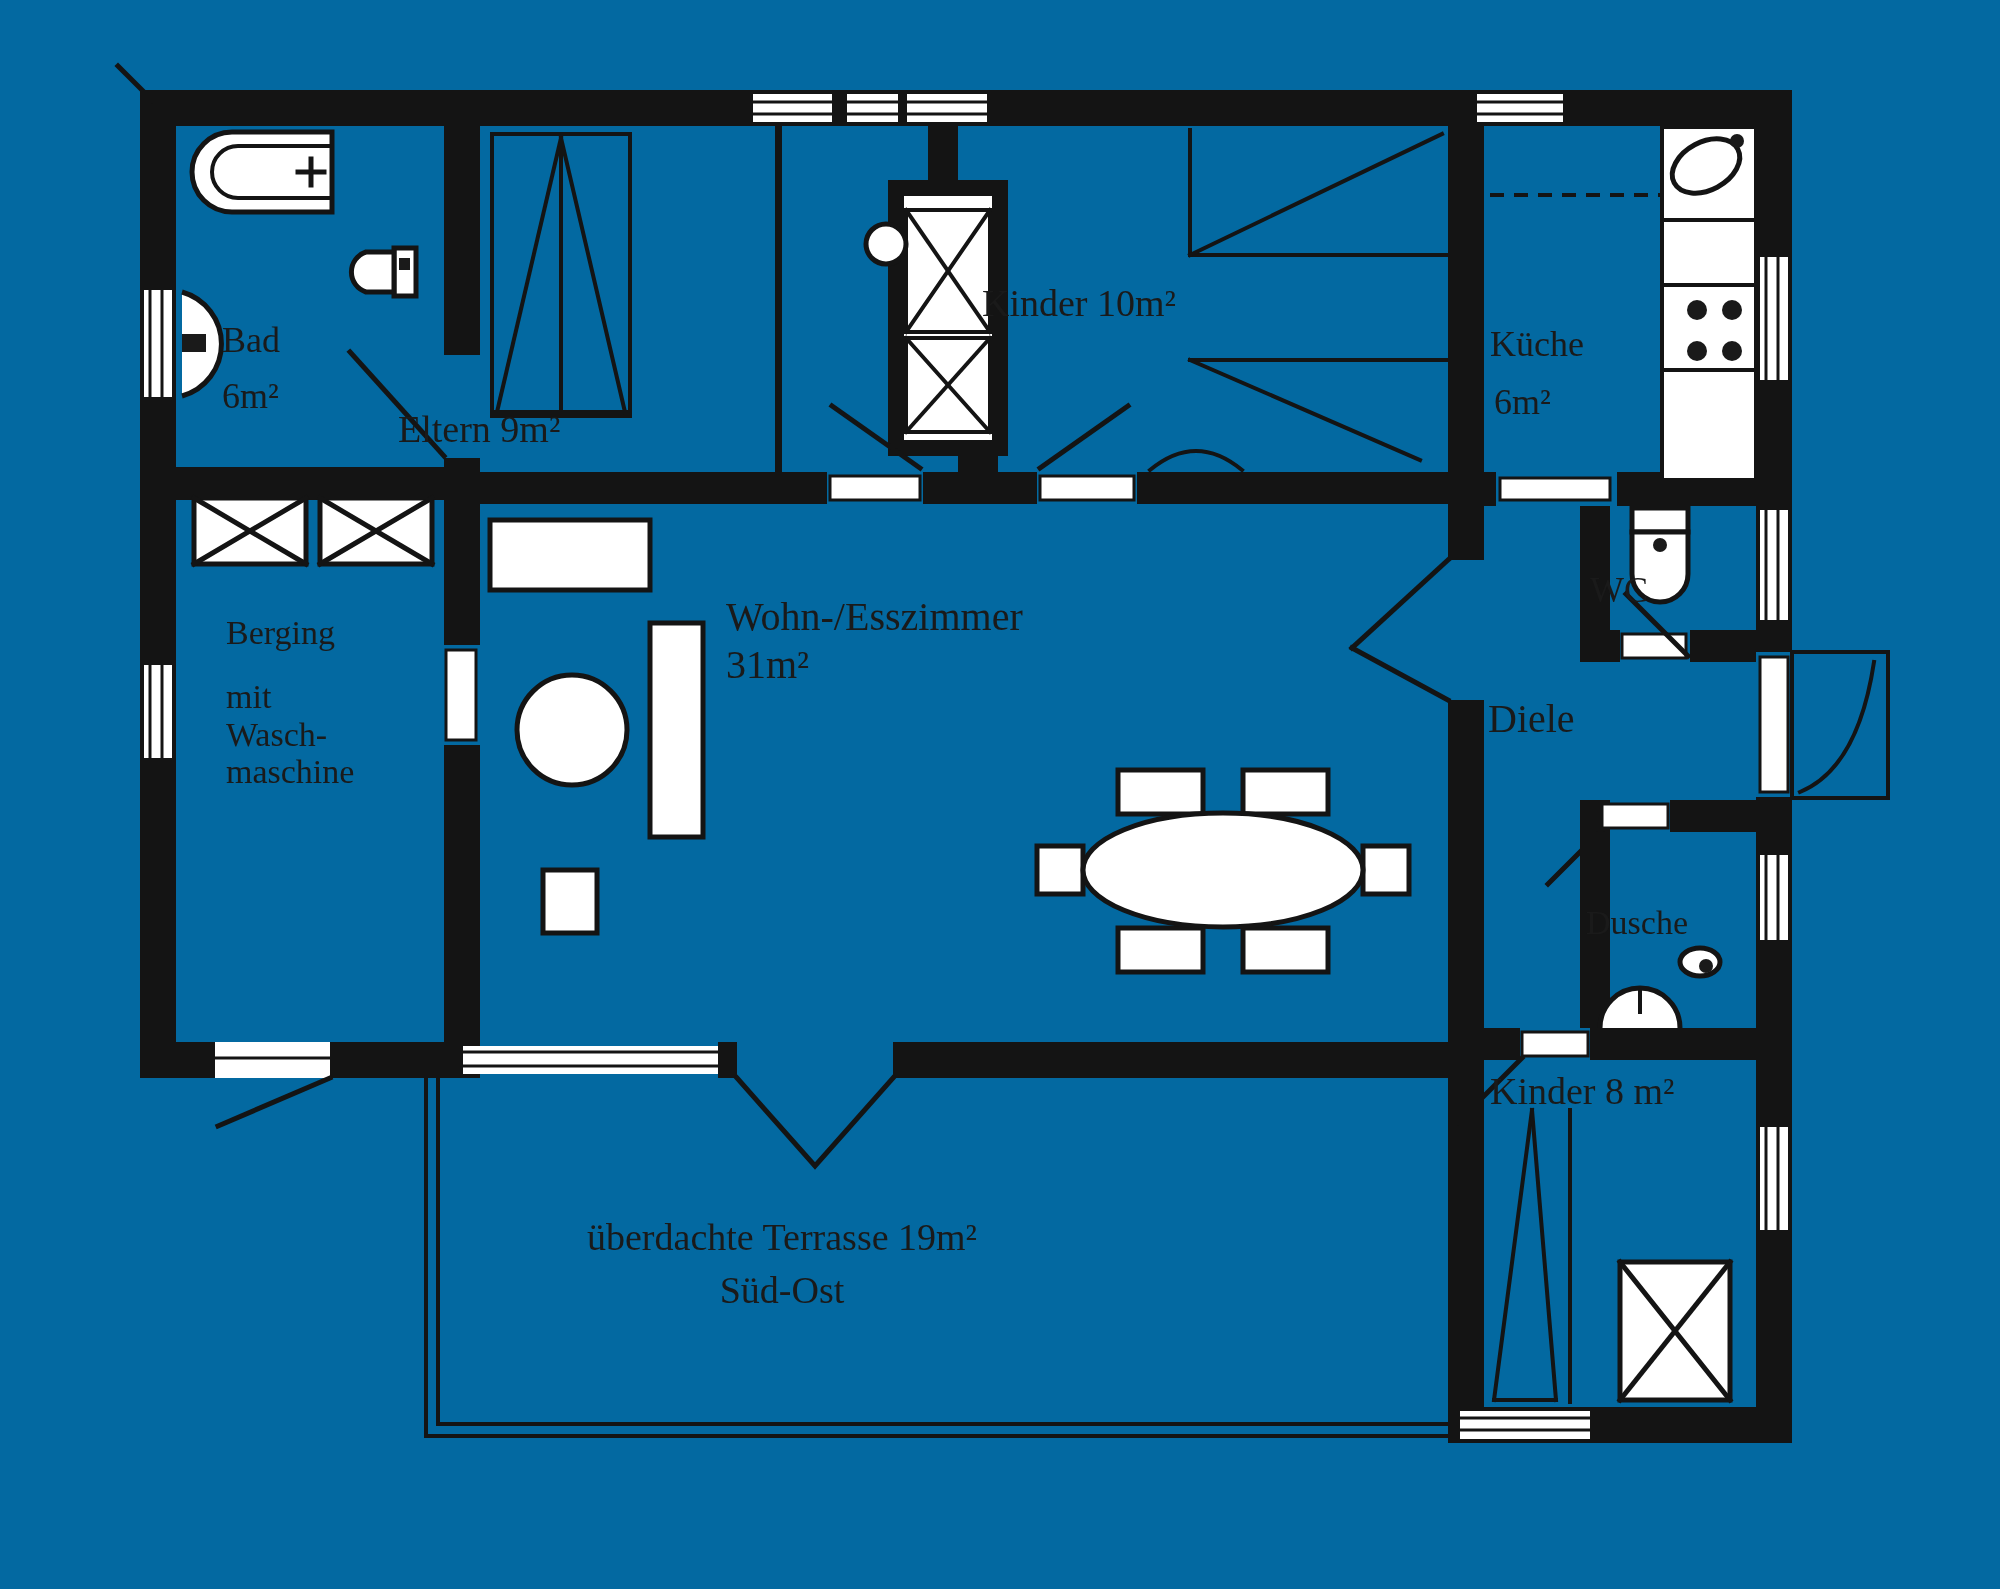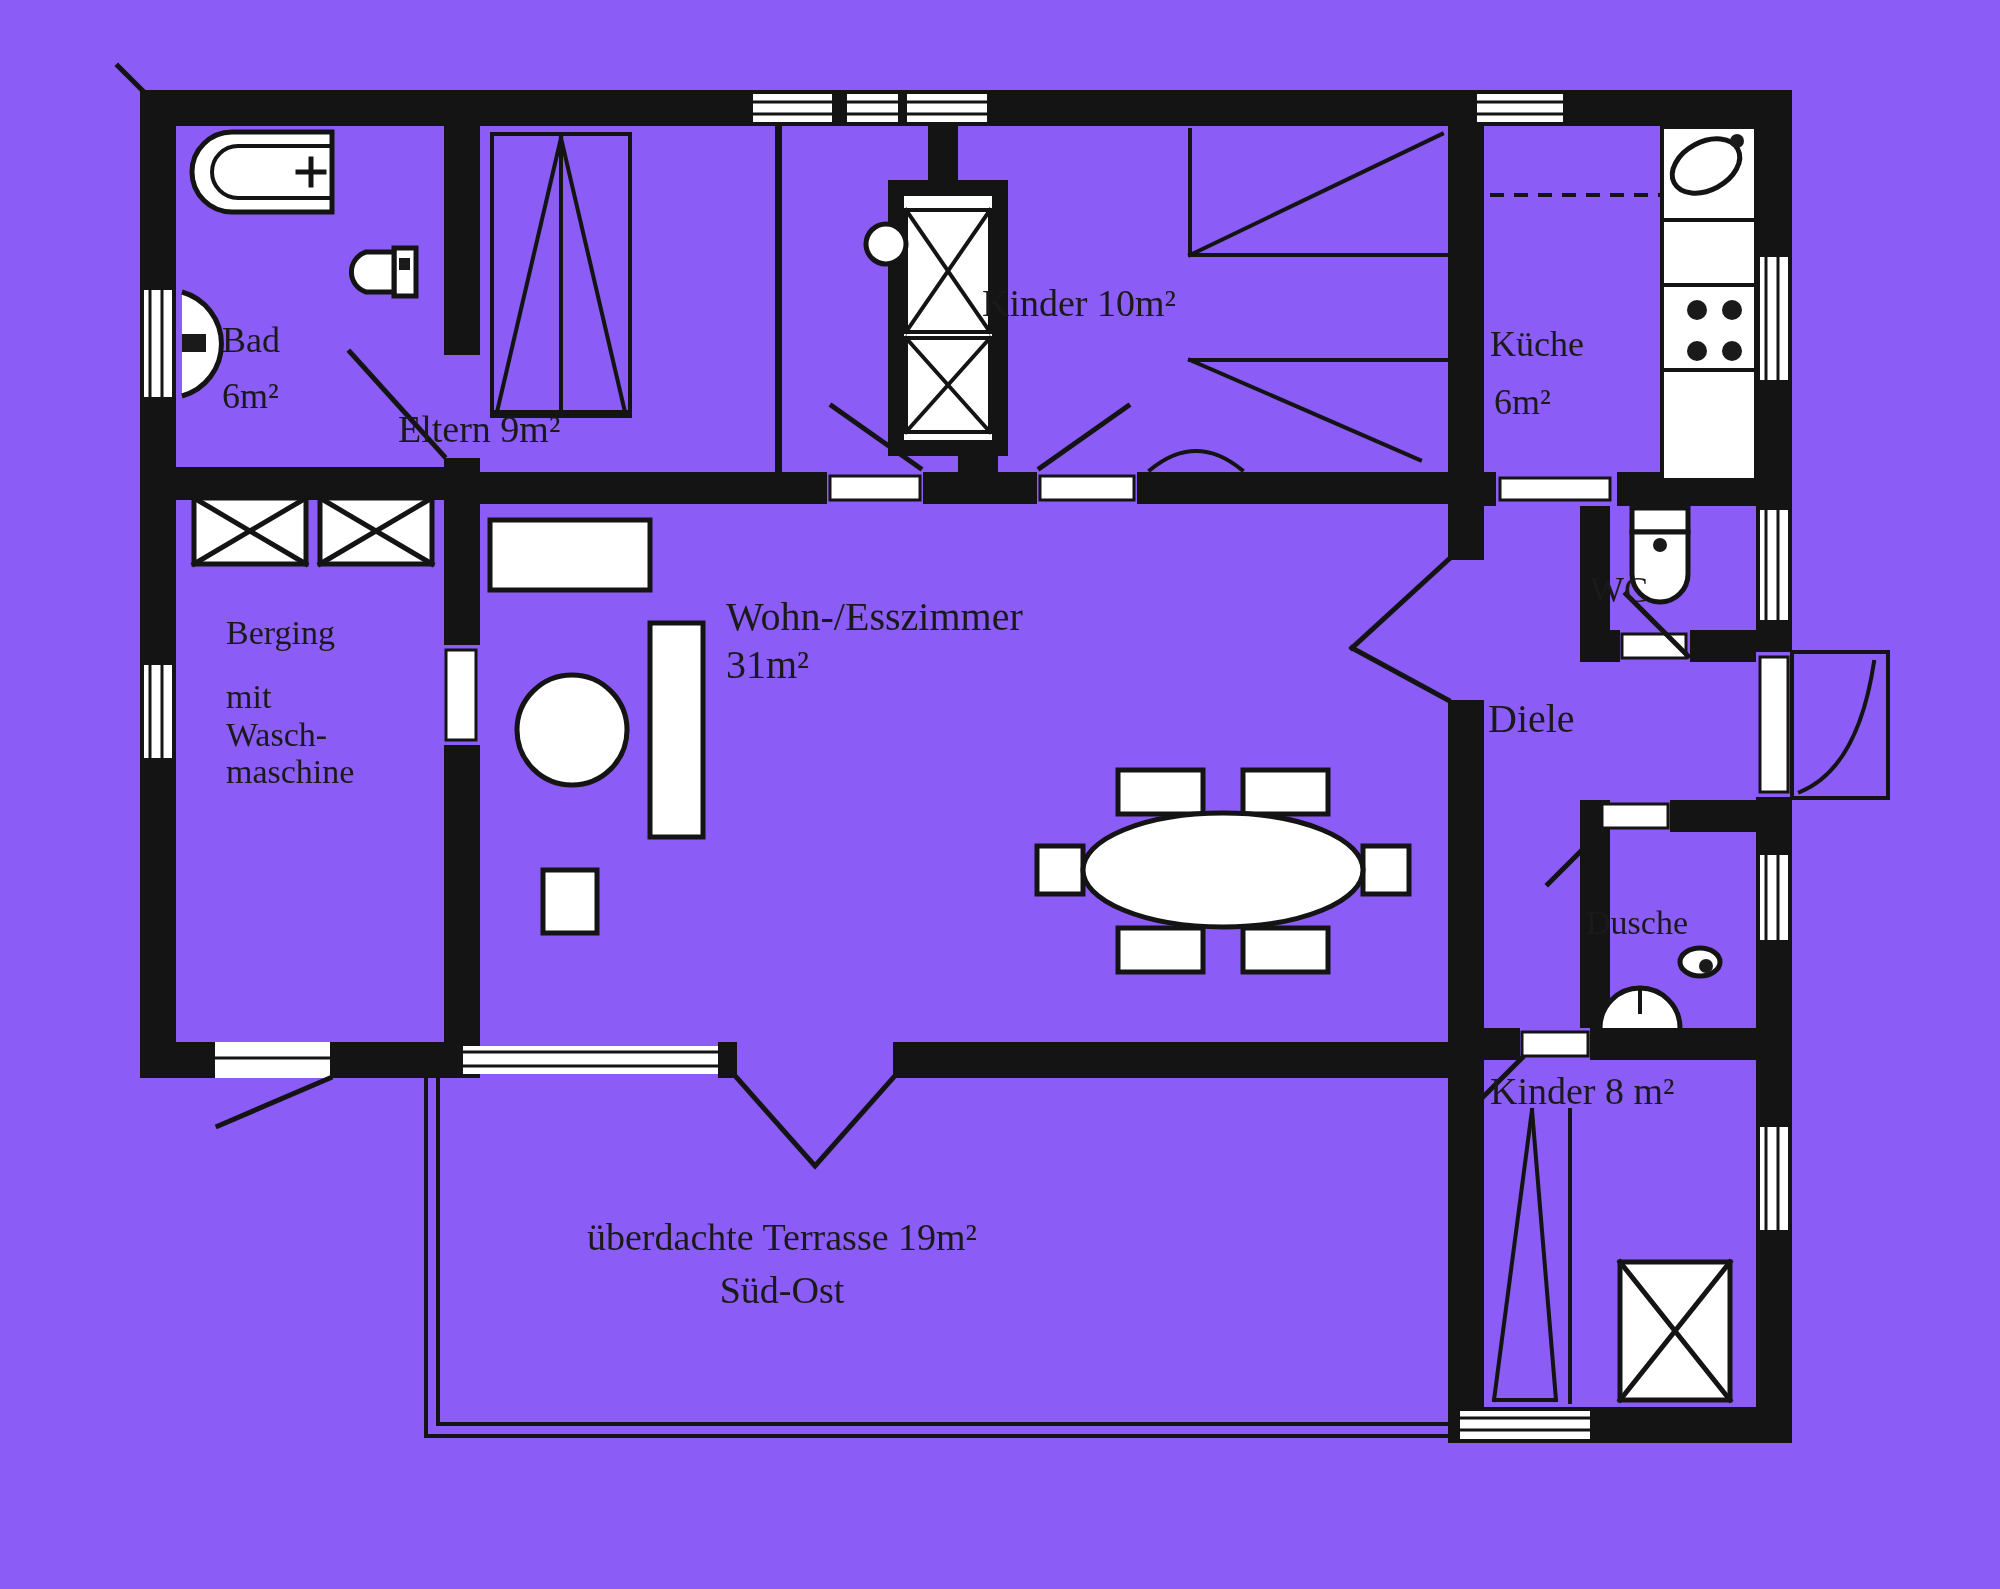--- a/index.html
+++ b/index.html
@@ -1,16 +1,16 @@
 <!DOCTYPE html>
 <html><head>
 <meta charset="utf-8">
 <style>
   html,body{margin:0;padding:0;background:#ffffff;}
-  .plan{position:relative;width:2000px;height:1589px;background:#8b5cf6;
+  .plan{position:relative;width:2000px;height:1589px;background:#0369a1;
         font-family:"Liberation Serif", serif;}
   svg{position:absolute;left:0;top:0;}
   .w{fill:#141414;stroke:none;}
   .thin{stroke:#141414;fill:none;stroke-width:4;stroke-linecap:square;}
   .thin5{stroke:#141414;fill:none;stroke-width:5;stroke-linecap:square;}
   .furn{stroke:#141414;fill:#ffffff;stroke-width:5;stroke-linejoin:miter;}
   .furn4{stroke:#141414;fill:#ffffff;stroke-width:4;}
   .winline{stroke:#141414;fill:none;stroke-width:3;}
   .white{fill:#ffffff;stroke:none;}
   .sill{fill:#ffffff;stroke:#141414;stroke-width:3;}

